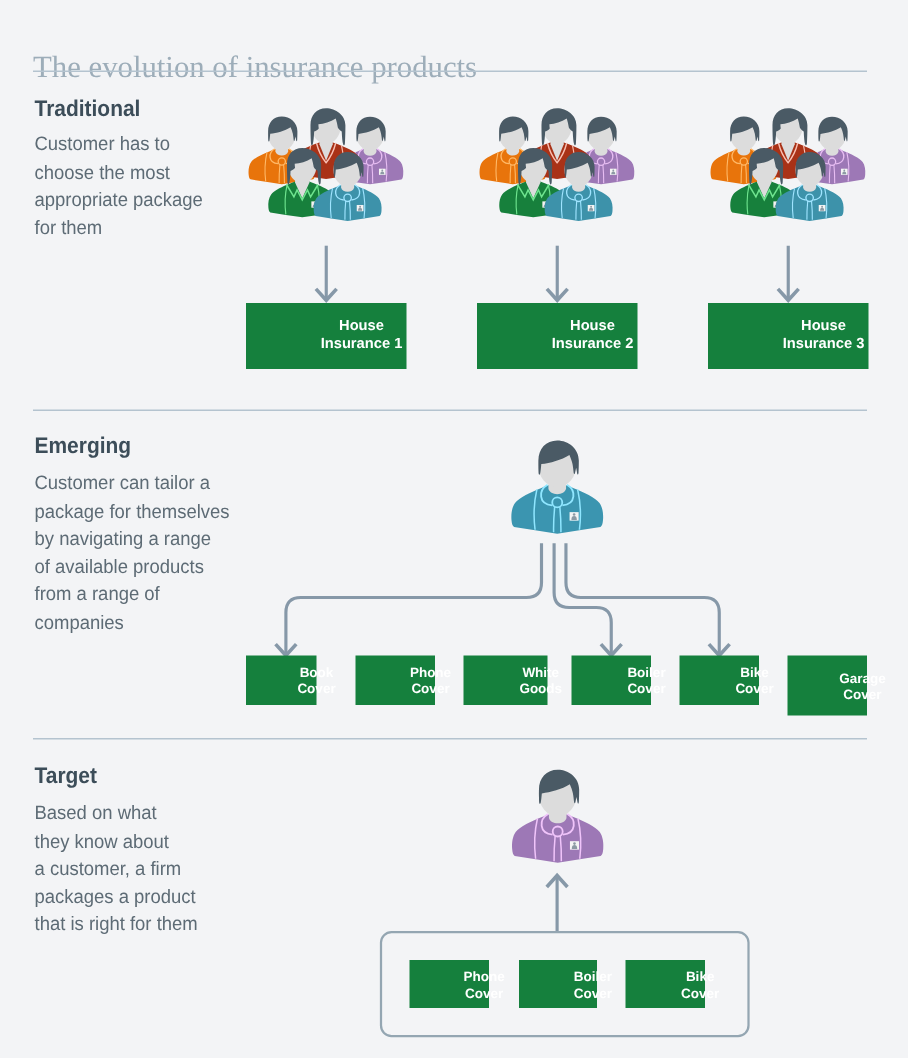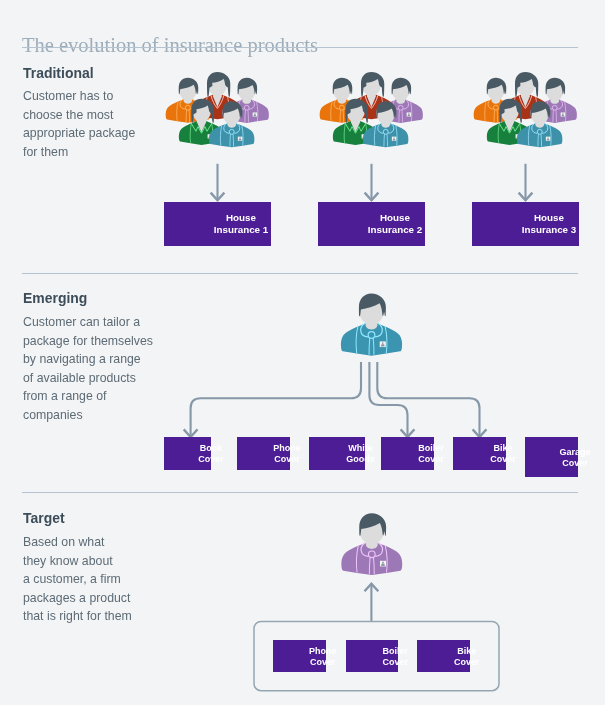--- a/index.html
+++ b/index.html
@@ -5,21 +5,21 @@
   html,body{margin:0;padding:0;}
   body{width:605px;height:705px;background:#f3f4f6;font-family:"Liberation Sans",sans-serif;}
   .page{position:relative;width:605px;height:705px;overflow:hidden;background:#f3f4f6;}
   .title{position:absolute;left:22px;top:17px;font-family:"Liberation Serif",serif;
          font-size:20.5px;color:#9dadb9;white-space:nowrap;margin-top:17px;}
   .rule{position:absolute;left:22px;height:1px;background:#b4c3cf;}
   .sec-h{position:absolute;font-size:15.1px;font-weight:bold;color:#3c4d59;white-space:nowrap;
          transform:scaleX(0.925);transform-origin:left top;}
   .sec-b{position:absolute;font-size:12.9px;color:#5d6b75;line-height:18.6px;white-space:pre-line;
          transform:scaleX(0.955);transform-origin:left top;}
-  .box{position:absolute;background:#4c1d95;color:#ffffff;font-size:9px;font-weight:bold;
+  .box{position:absolute;background:#15803d;color:#ffffff;font-size:9px;font-weight:bold;
        text-align:center;display:flex;align-items:center;justify-content:center;
        line-height:11px;white-space:pre-line;letter-spacing:0;padding-top:1px;box-sizing:border-box;padding-left:47px;}
   .box.lg{font-size:9.8px;line-height:12.1px;padding-top:0px;}
   .gfx{position:absolute;left:0;top:0;width:605px;height:705px;pointer-events:none;}
 </style>
 </head>
 <body>
 
 <div class="page">
   <svg class="gfx" viewBox="0 0 605 705">

